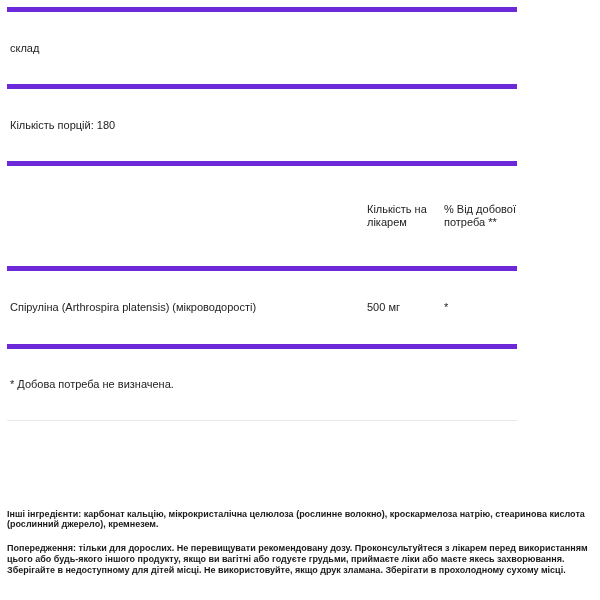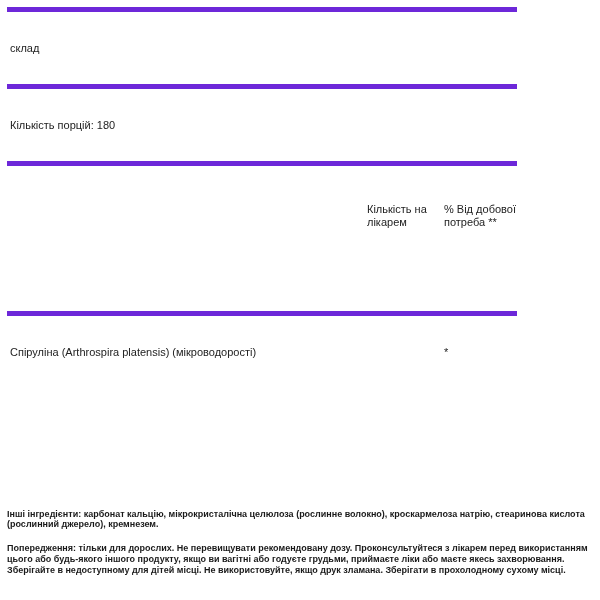--- a/index.html
+++ b/index.html
@@ -25,21 +25,21 @@
       border-top: 5px solid #6d28d9;
       box-sizing: border-box;
       position: relative;
       font-size: 11px;
       line-height: 13px;
     }
     .row-title { height: 77px; }
     .row-serving { height: 77px; }
     .row-servings { height: 77px; }
     .row-header { height: 105px; }
-    .row-item { height: 78px; margin-top: 45px; }
+    .row-item { height: 78px; }
     .row-note { height: 77px; border-bottom: 1px solid #e8e8e8; }
     .cell {
       position: absolute;
       top: 0;
       bottom: 0;
       display: flex;
       align-items: center;
     }
     .c1 { left: 3px; width: 350px; }
     .c2 { left: 360px; width: 75px; }
@@ -75,18 +75,22 @@
   <div class="row row-servings">
     <div class="cell c1">Кількість порцій: 180</div>
   </div>
   <div class="row row-header">
     <div class="cell c1"></div>
     <div class="cell c2">Кількість на лікарем</div>
     <div class="cell c3">% Від добової потреба **</div>
   </div>
   <div class="row row-item">
     <div class="cell c1">Спіруліна (Arthrospira platensis) (мікроводорості)</div>
+    <div class="cell c2">500 мг</div>
     <div class="cell c3">*</div>
+  </div>
+  <div class="row row-note">
+    <div class="cell c1">* Добова потреба не визначена.</div>
   </div>
 </div>
 
 <div class="other">Інші інгредієнти: карбонат кальцію, мікрокристалічна целюлоза (рослинне волокно), кроскармелоза натрію, стеаринова кислота (рослинний джерело), кремнезем.</div>
 <div class="warning">Попередження: тільки для дорослих. Не перевищувати рекомендовану дозу. Проконсультуйтеся з лікарем перед використанням цього або будь-якого іншого продукту, якщо ви вагітні або годуєте грудьми, приймаєте ліки або маєте якесь захворювання. Зберігайте в недоступному для дітей місці. Не використовуйте, якщо друк зламана. Зберігати в прохолодному сухому місці.</div>
 
 </body></html>

